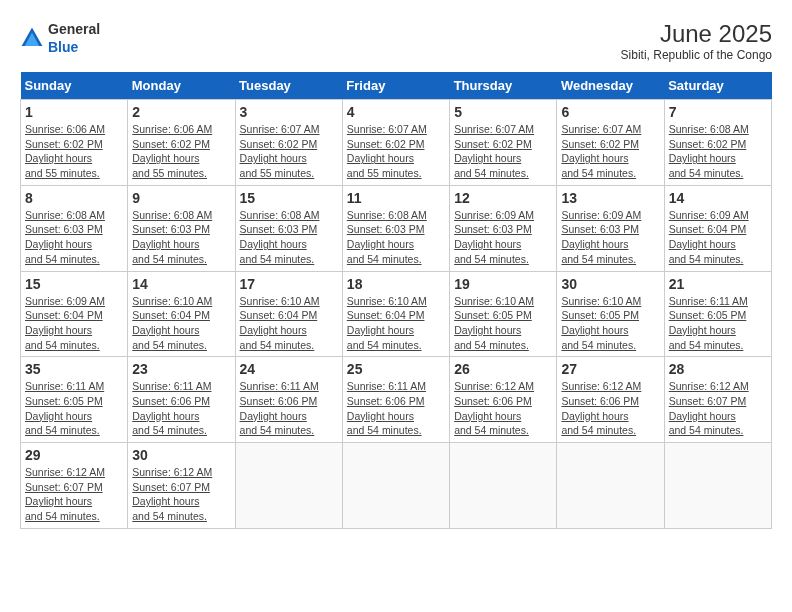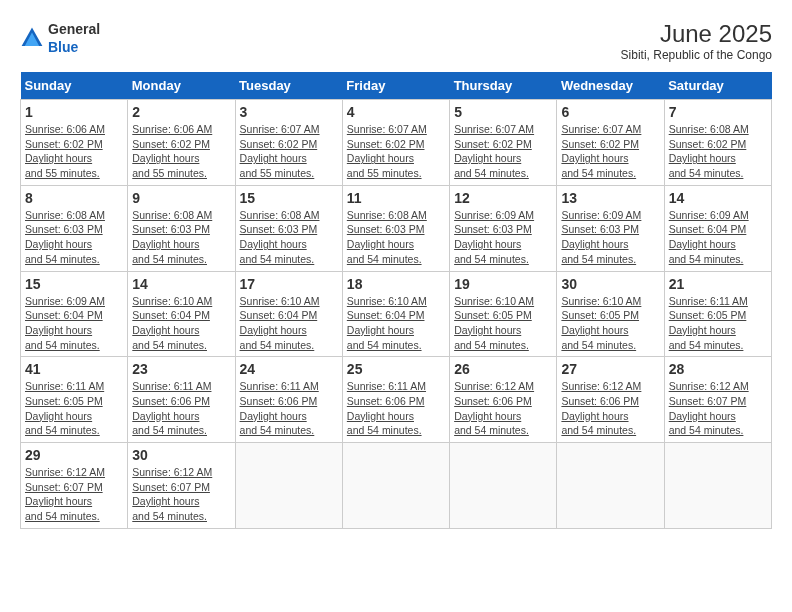--- a/index.html
+++ b/index.html
@@ -308,21 +308,21 @@
         <div class="day-info">
           Sunrise: 6:11 AM<br>
           Sunset: 6:05 PM<br>
           Daylight hours<br>
           and 54 minutes.
         </div>
       </td>
       </tr>
       <tr>
         <td>
-        <span class="day-number">41</span>
+        <span class="day-number">35</span>
         <div class="day-info">
           Sunrise: 6:11 AM<br>
           Sunset: 6:05 PM<br>
           Daylight hours<br>
           and 54 minutes.
         </div>
       </td>
         <td>
         <span class="day-number">23</span>
         <div class="day-info">

